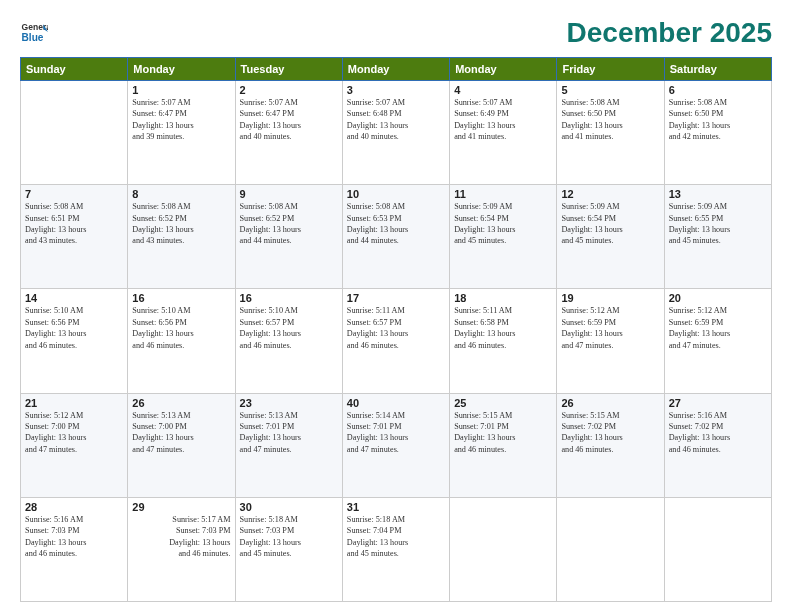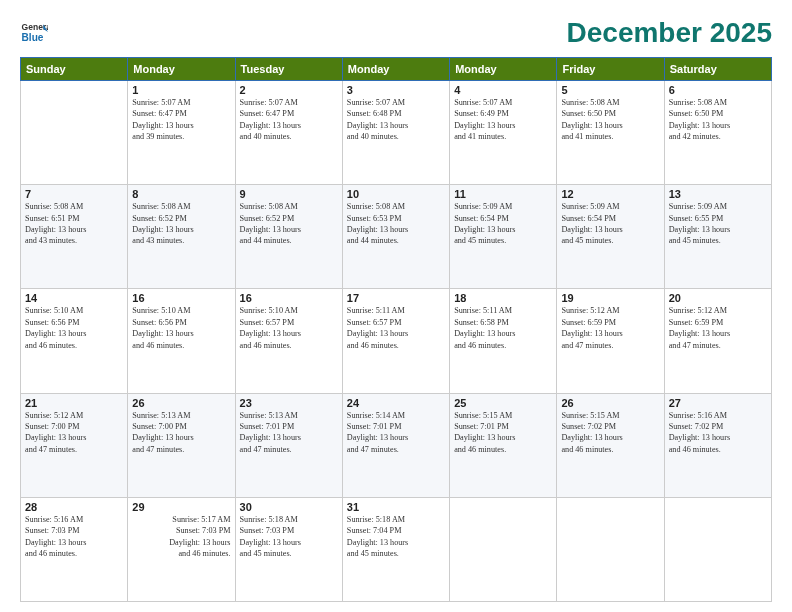--- a/index.html
+++ b/index.html
@@ -285,21 +285,21 @@
 and 47 minutes.</div>
           </td>
           <td>
             <span class="day-num">23</span>
             <div class="day-info" style="white-space: pre-line;">Sunrise: 5:13 AM
 Sunset: 7:01 PM
 Daylight: 13 hours
 and 47 minutes.</div>
           </td>
           <td>
-            <span class="day-num">24</span>
+            <span class="day-num">40</span>
             <div class="day-info" style="white-space: pre-line;">Sunrise: 5:14 AM
 Sunset: 7:01 PM
 Daylight: 13 hours
 and 47 minutes.</div>
           </td>
           <td>
             <span class="day-num">25</span>
             <div class="day-info" style="white-space: pre-line;">Sunrise: 5:15 AM
 Sunset: 7:01 PM
 Daylight: 13 hours

